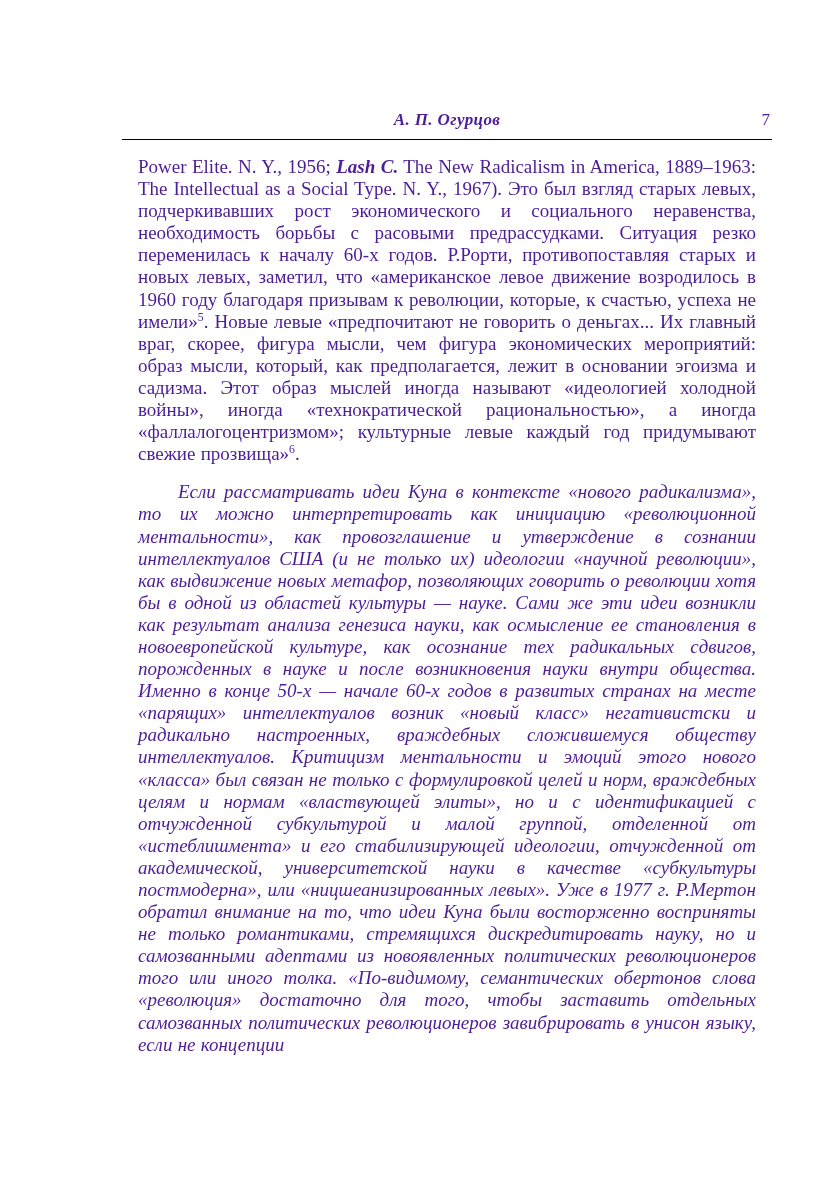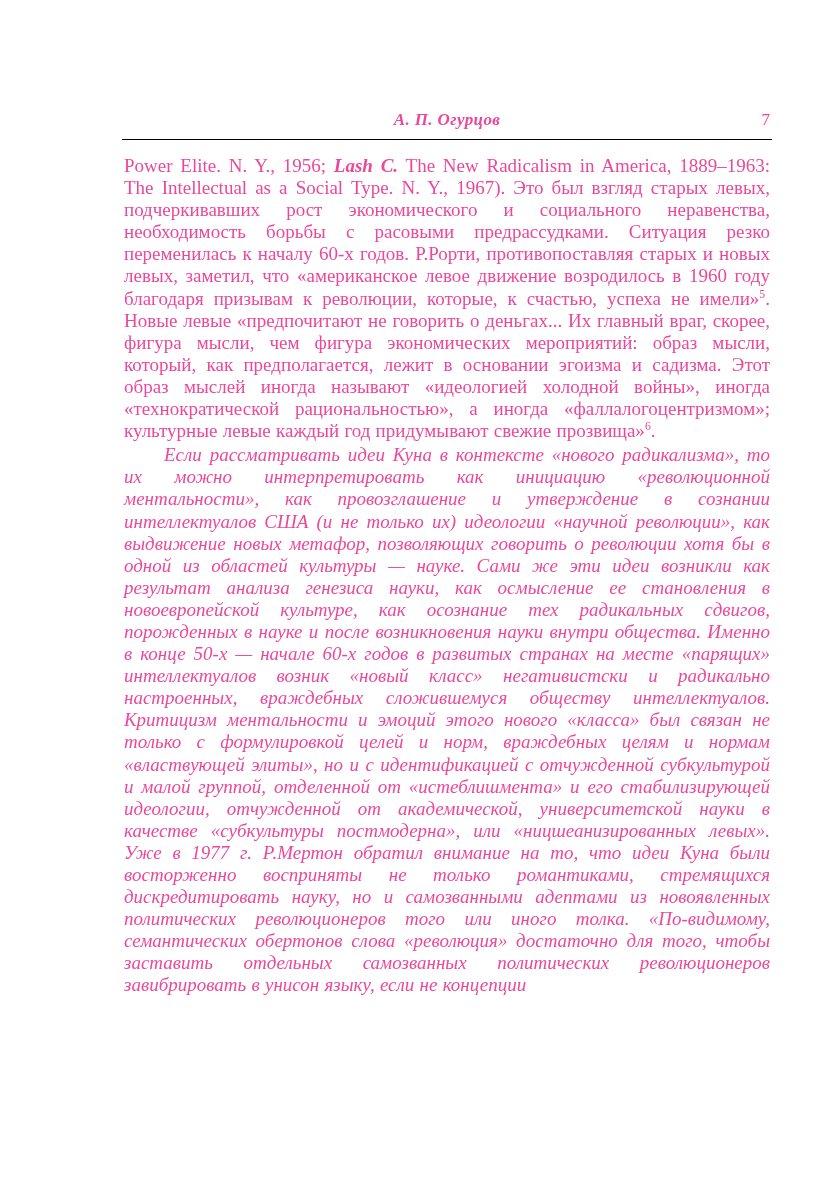--- a/index.html
+++ b/index.html
@@ -4,21 +4,21 @@
 <style>
   * { margin: 0; padding: 0; box-sizing: border-box; }
   html, body { background: #ffffff; }
   .page {
     position: relative;
     width: 840px;
     height: 1191px;
     background: #ffffff;
     overflow: hidden;
     font-family: "Liberation Serif", "DejaVu Serif", serif;
-    color: #ec4899;
+    color: #4c1d95;
   }
   .content {
     position: absolute;
     left: 122px;
     top: 110px;
     width: 650px;
   }
   .header {
     position: relative;
     text-align: center;
@@ -42,21 +42,21 @@
     height: 0;
     margin-top: 5px;
     margin-bottom: 15px;
   }
   .body-text {
     font-size: 19px;
     line-height: 22.1px;
     text-align: justify;
     word-spacing: 0.5px;
   }
-  .para { margin: 2px; }
+  .para { margin: 16px; }
   .para.indent { text-indent: 40px; font-style: italic; }
   .emph { font-weight: bold; font-style: italic; }
   sup {
     font-size: 0.62em;
     vertical-align: super;
     line-height: 0;
   }
 </style>
 </head>
 <body>

